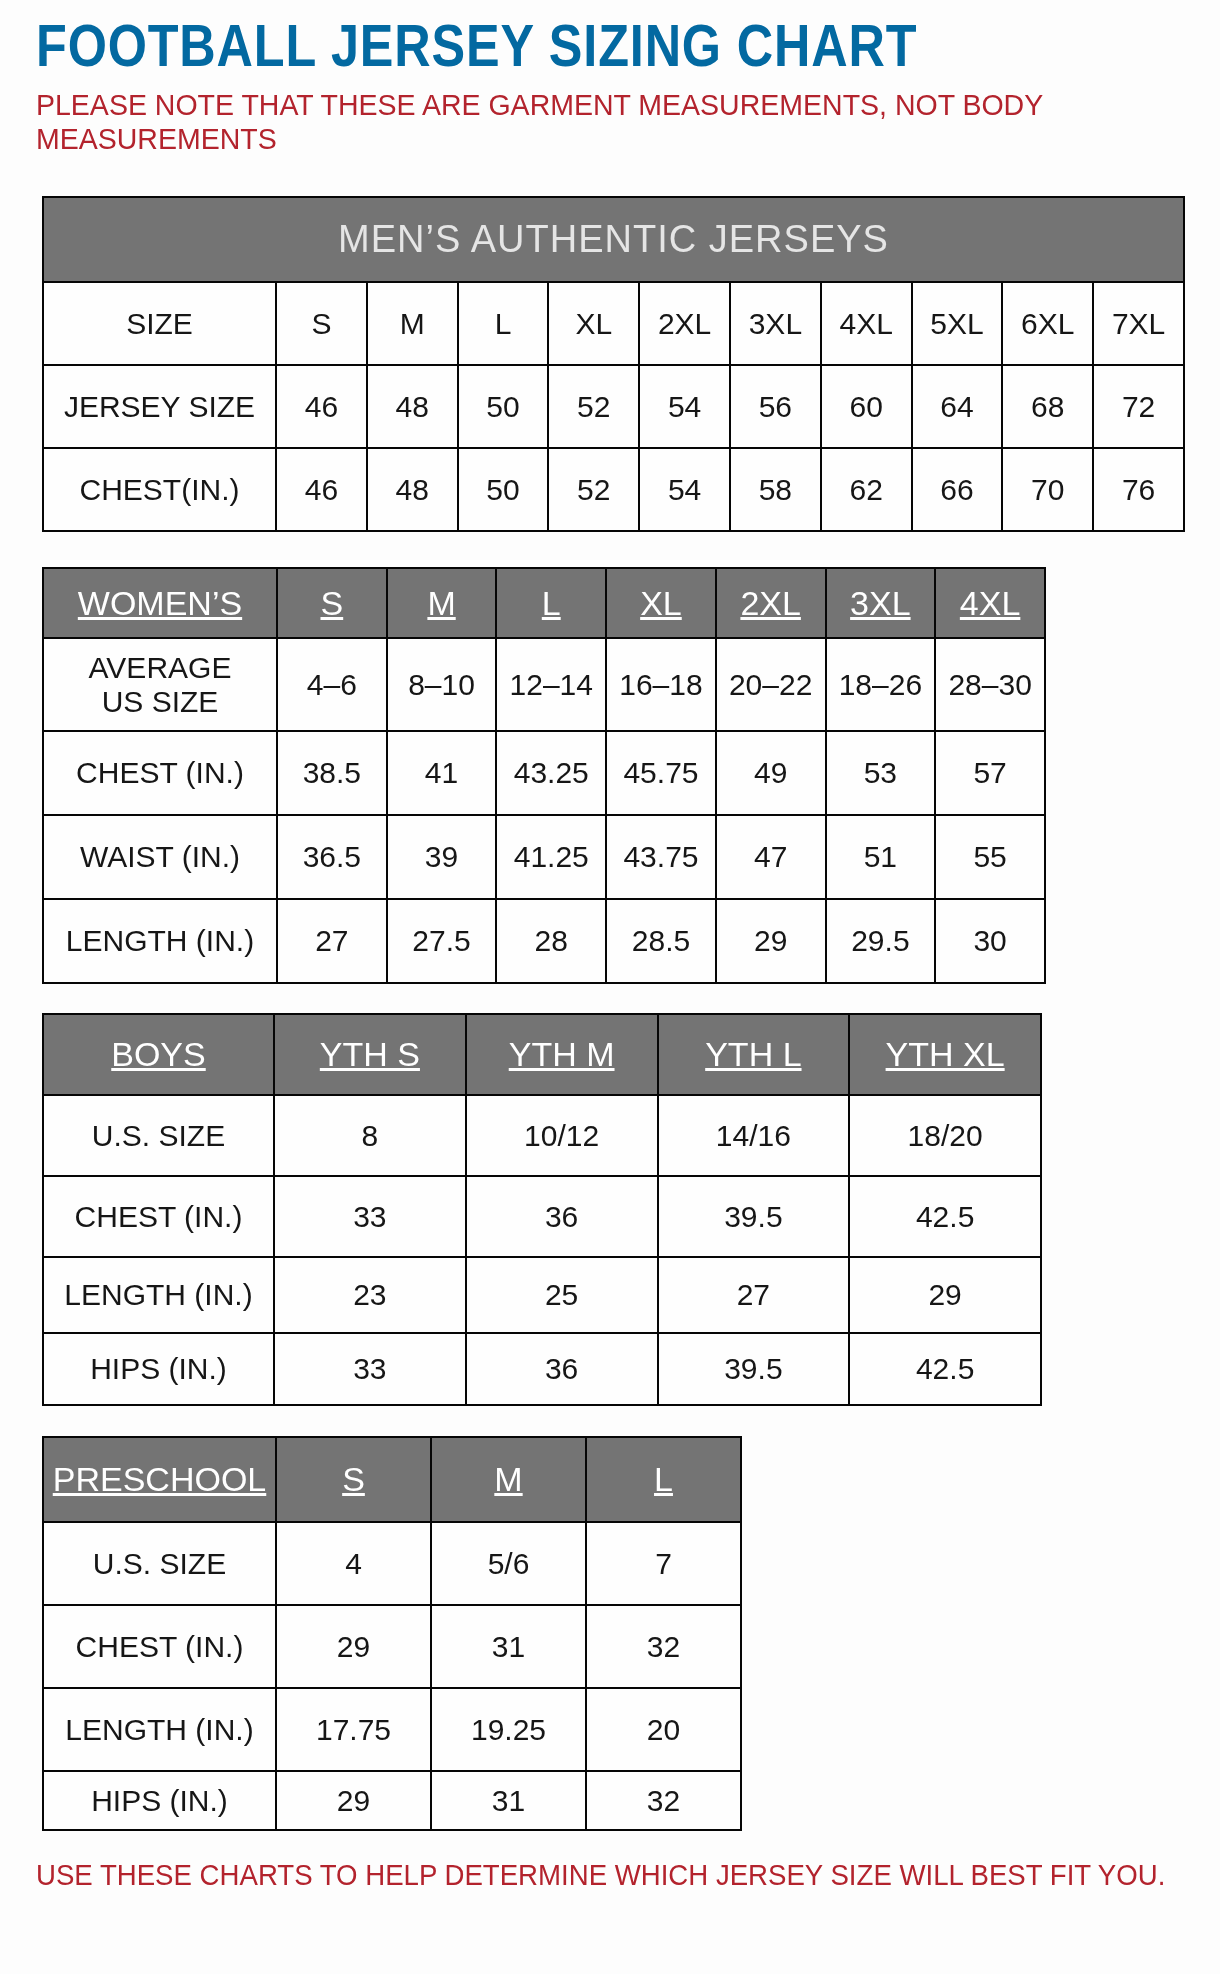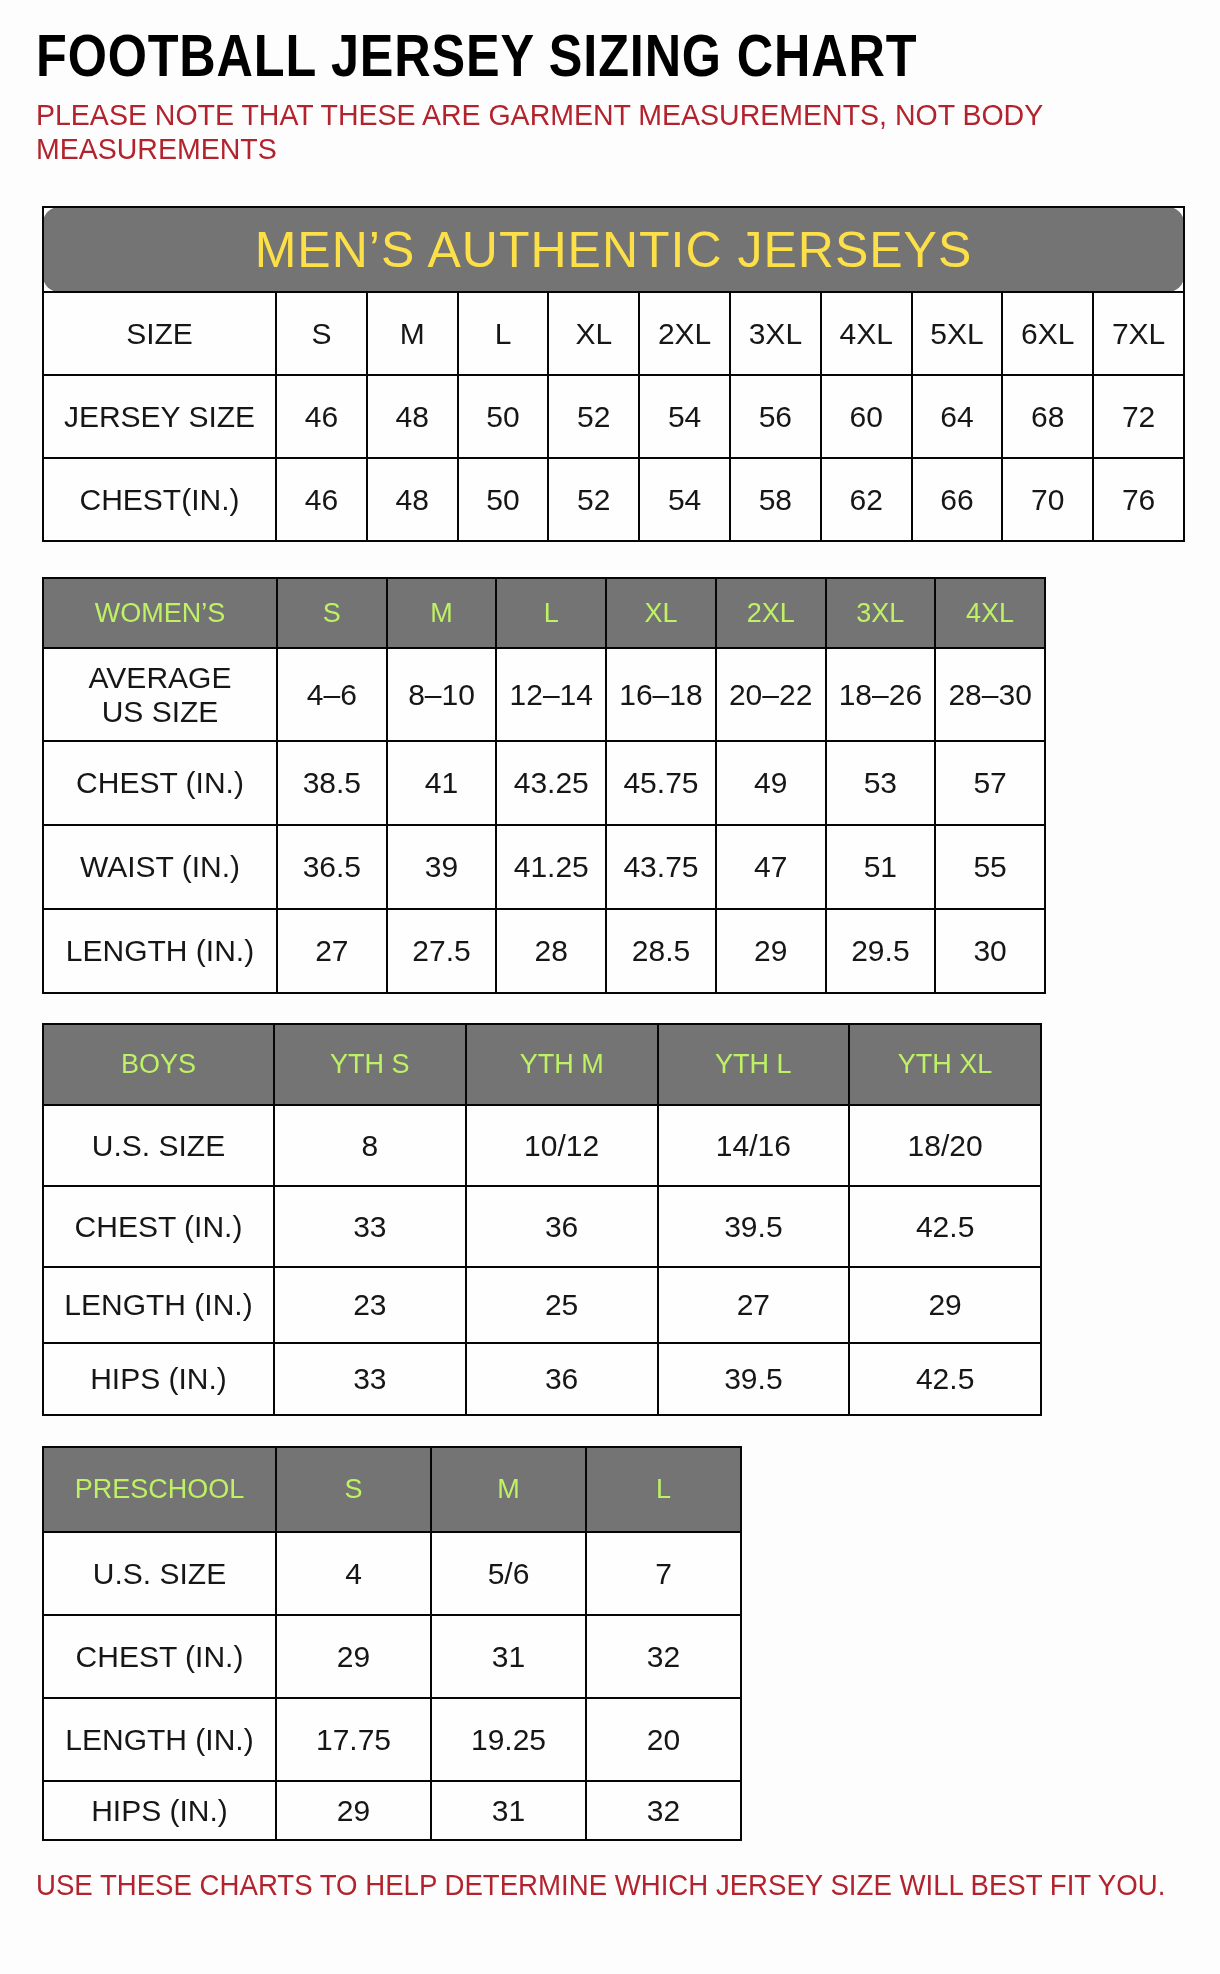--- a/index.html
+++ b/index.html
@@ -6,23 +6,23 @@
   html, body { margin: 0; padding: 0; }
   body {
     width: 1220px; height: 1974px;
     background: #fdfdfd;
     font-family: "Liberation Sans", sans-serif;
     color: #141414;
   }
   .page { padding: 16px 0 0 36px; }
 
   .title {
-    margin: 10px 0 0 0;
+    margin: 0 0 0 0;
     font-size: 60px; line-height: 60px;
-    font-weight: 700; color: #000000;
+    font-weight: 700; color: #0369a1;
   }
   .title .squeeze {
     display: inline-block; white-space: nowrap;
     letter-spacing: 1px;
     transform: scaleX(0.84); transform-origin: left center;
   }
 
   .note { margin-top: 12px; font-size: 30px; line-height: 34px; color: var(--accent-red, #b3232d); }
   .note .note-line {
     white-space: nowrap; width: max-content;
@@ -35,25 +35,25 @@
     font-size: 30px;
   }
   .tbl th, .tbl td {
     border: 2px solid #060606;
     font-weight: 400; text-align: center; vertical-align: middle;
     padding: 0; background: #fefefe; color: #161616;
     line-height: 1.12;
   }
   .tbl th.ghead {
     background: var(--header-gray, #747474);
-    color: #bef264; font-size: 27px;
+    color: #ffffff; font-size: 34px; text-decoration: underline;
   }
   .tbl th.band {
     background: var(--header-gray, #747474);
-    color: #fde047; font-size: 50px; letter-spacing: 1px; border-radius: 16px;
+    color: #e5e5e5; font-size: 38px; letter-spacing: 1px;
   }
 
   #mens { width: 1143px; margin-top: 40px; }
   #mens col.first { width: 233px; }
   #mens thead tr { height: 85px; }
   #mens tbody tr { height: 83px; }
 
   #womens { width: 1004px; margin-top: 35px; }
   #womens col.first { width: 234px; }
   #womens thead tr { height: 70px; }

